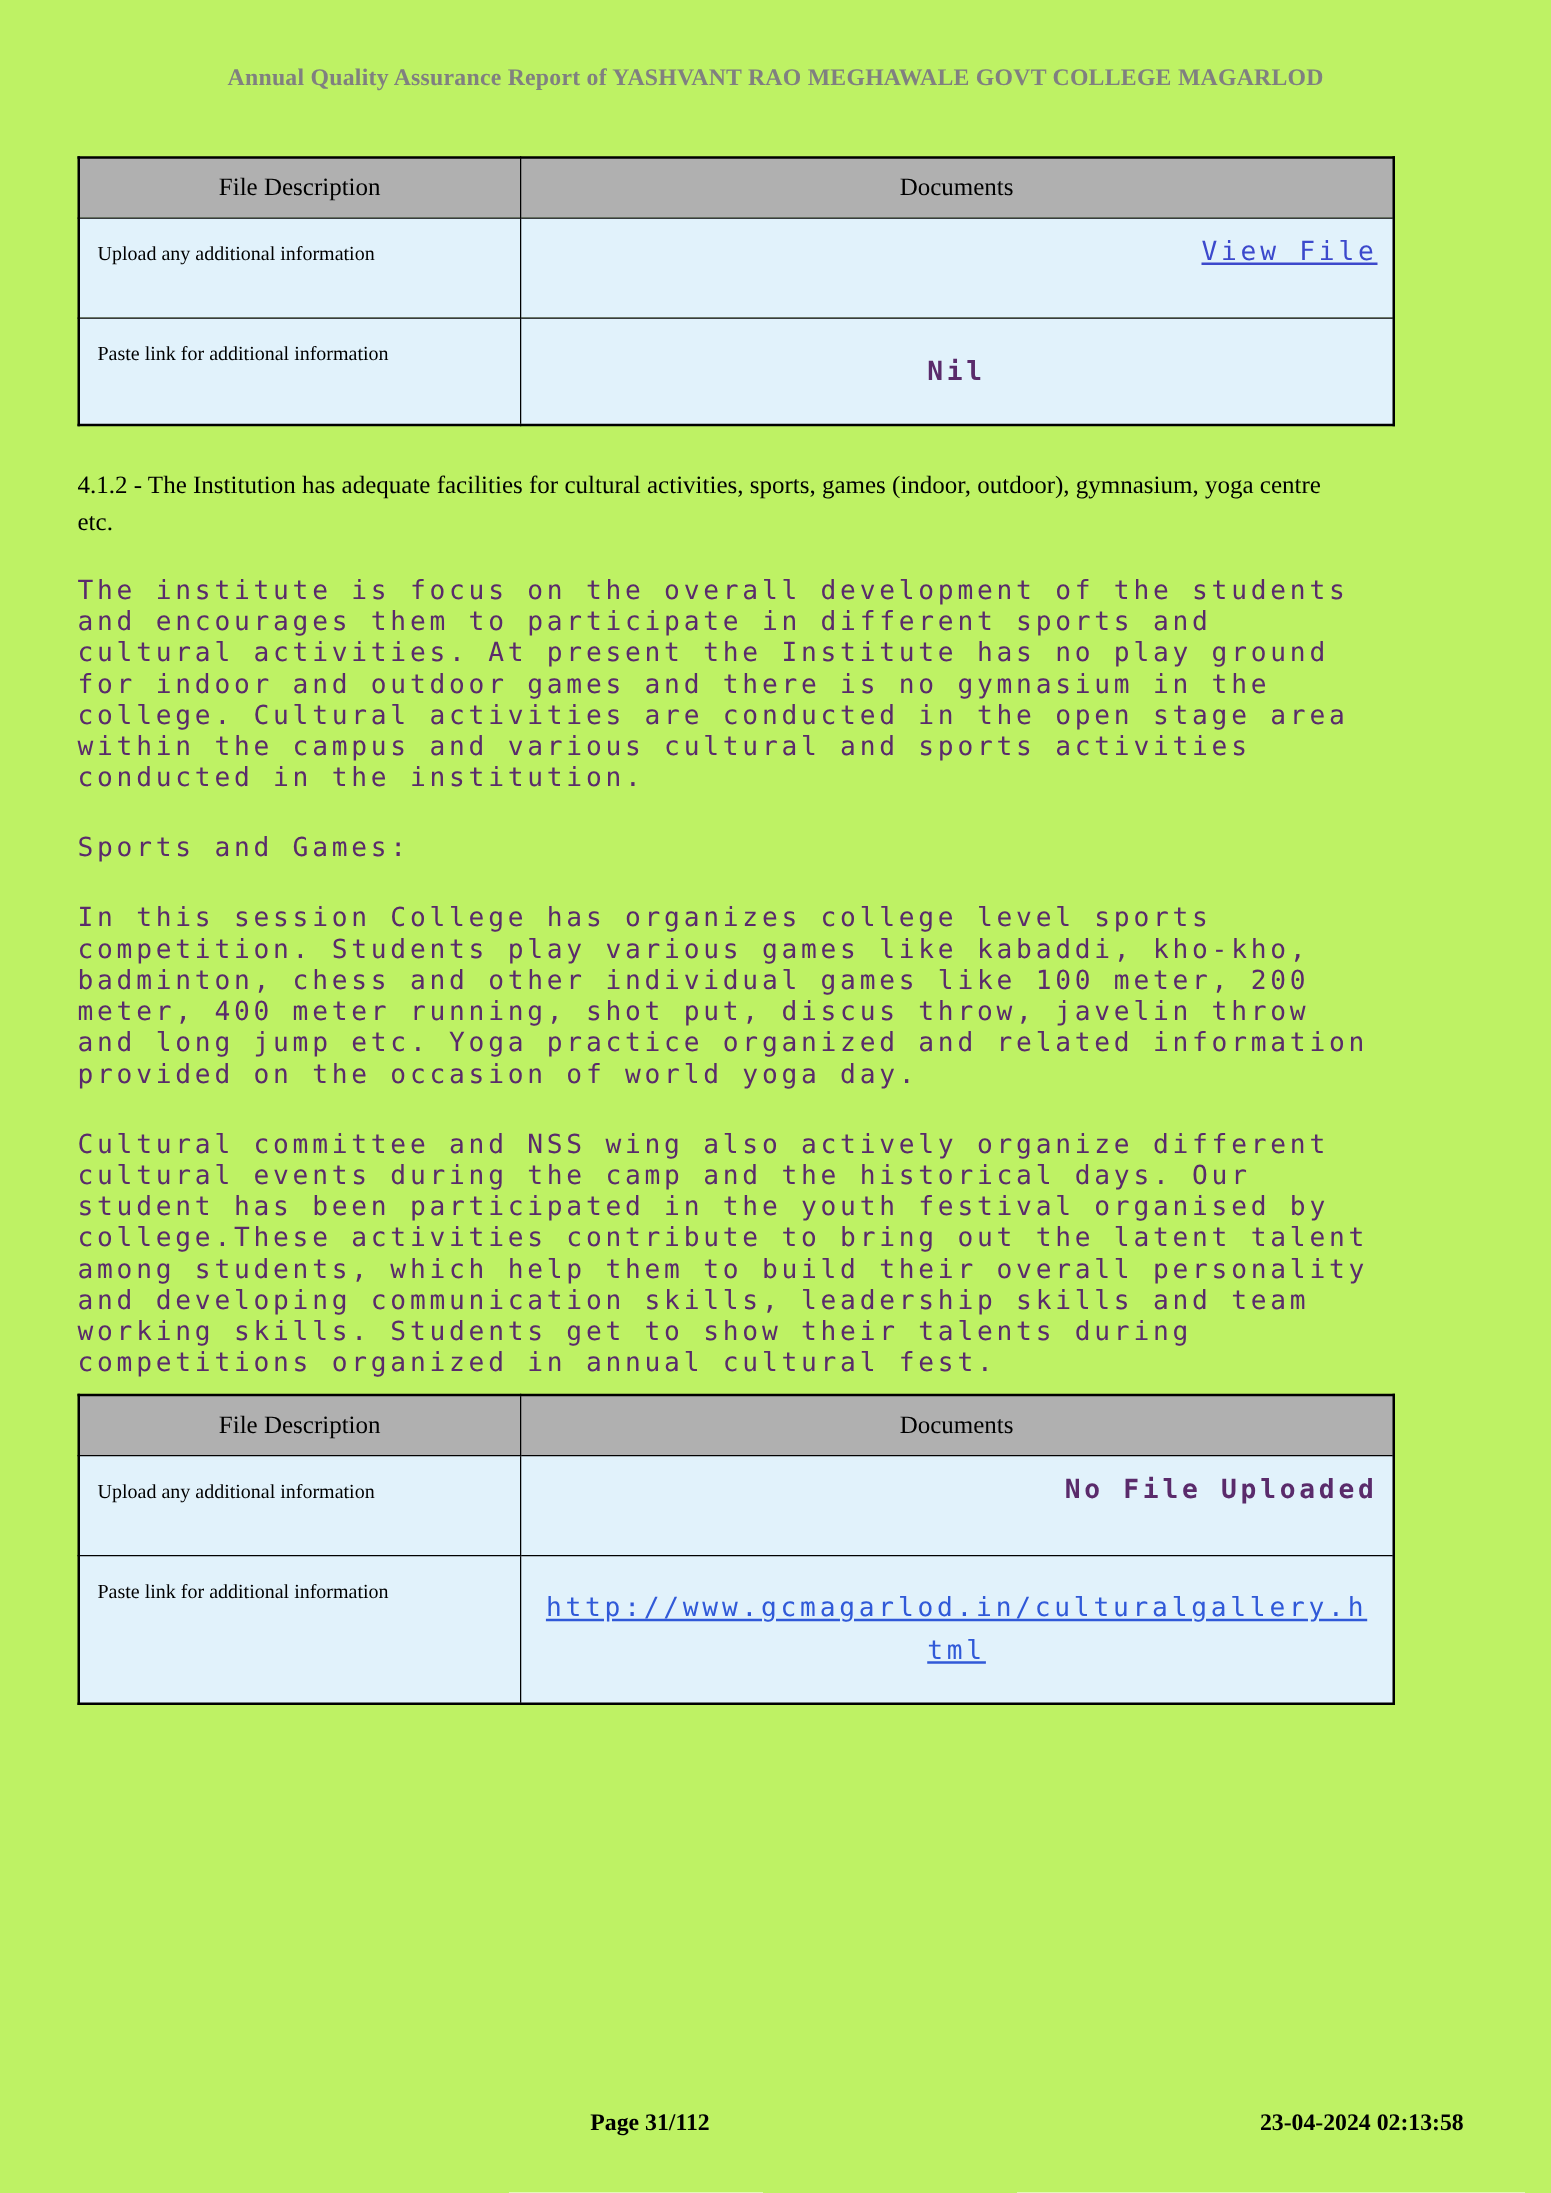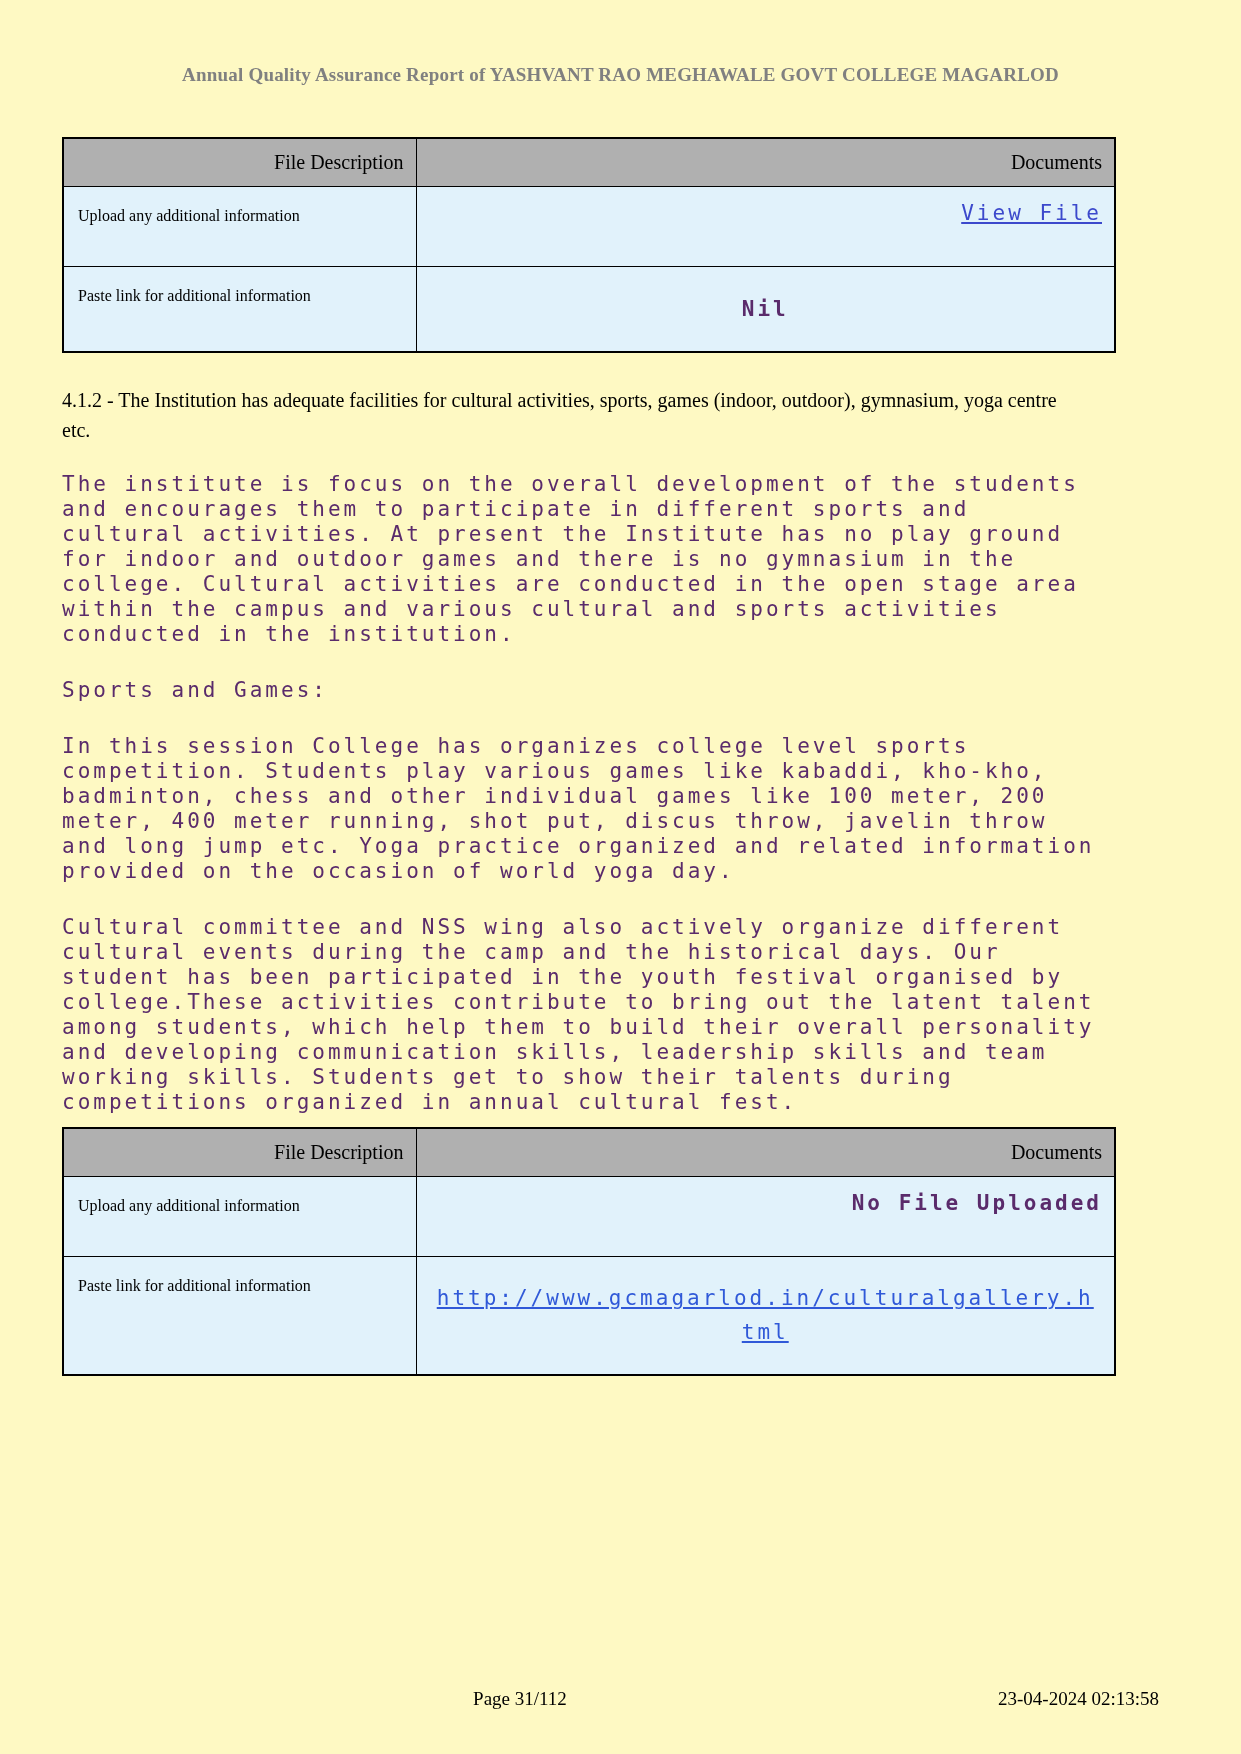--- a/index.html
+++ b/index.html
@@ -1,22 +1,22 @@
 <!DOCTYPE html>
 <html><head>
 <meta charset="utf-8">
 <style>
   html, body { margin: 0; padding: 0; background: #ffffff; }
   .page {
     position: relative;
     width: 1241px;
     height: 1754px;
-    background: #fef9c3;
+    background: #bef264;
     box-sizing: border-box;
-    padding: 12px 62px;
+    padding: 0 62px;
     font-family: "Liberation Serif", serif;
     color: #000000;
     overflow: hidden;
   }
 
   
   .doc-title {
     padding-top: 52px;
     text-align: center;
     font-size: 19px;
@@ -36,21 +36,21 @@
   table.table-bottom { margin-top: 9px; }
   .files-table th, .files-table td {
     border: 1px solid #000000;
     box-sizing: border-box;
   }
   .files-table col.c1 { width: 353px; }
   .files-table col.c2 { width: 699px; }
   .files-table th {
     background: #b0b0b0;
     font-weight: normal;
-    text-align: right;
+    text-align: center;
     font-size: 20px;
     padding: 11px 12px;
     height: 48px;
   }
   .files-table td.desc {
     background: #e1f2fb;
     font-size: 16px;
     line-height: 30px;
     vertical-align: top;
     padding: 14px 14px 10px;
@@ -107,25 +107,26 @@
     color: #5a2b6b;
     white-space: pre-line;
     margin: 0 0 31px 0;
   }
   .mono-block.no-gap { margin-bottom: 12px; }
 
   
   .footer {
     position: absolute;
     left: 0;
-    right: 12px;
+    right: 0;
     top: 1688px;
     height: 30px;
     font-size: 19px;
     color: #000000;
+    font-weight: bold;
   }
   .footer .page-number {
     position: absolute;
     left: 420px;
     width: 200px;
     text-align: center;
   }
   .footer .timestamp {
     position: absolute;
     right: 70px;

